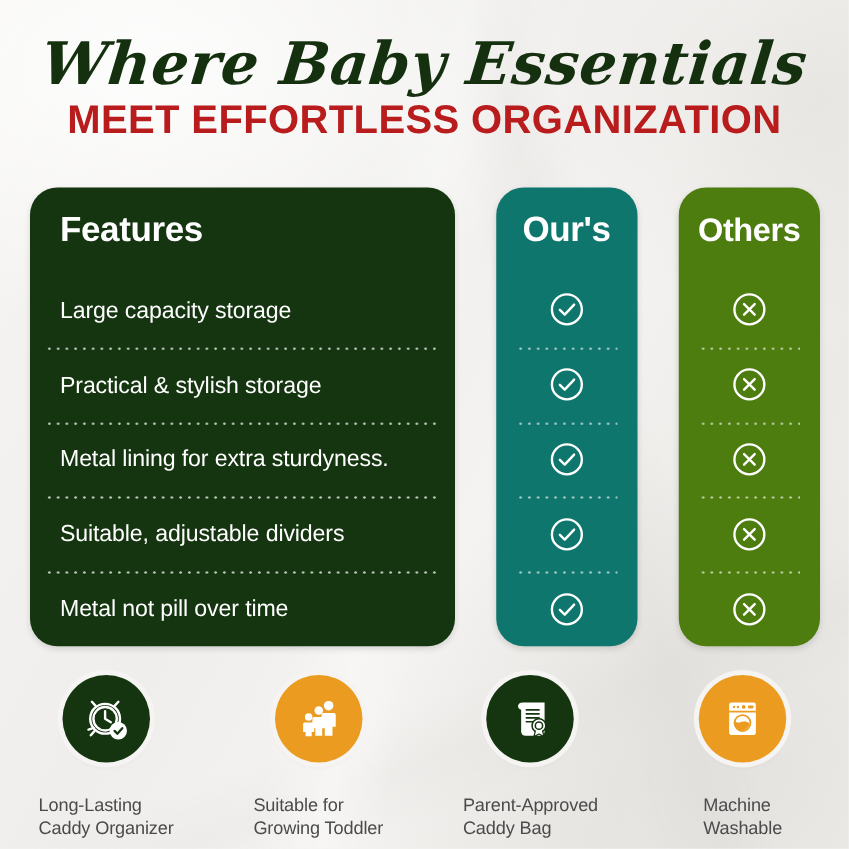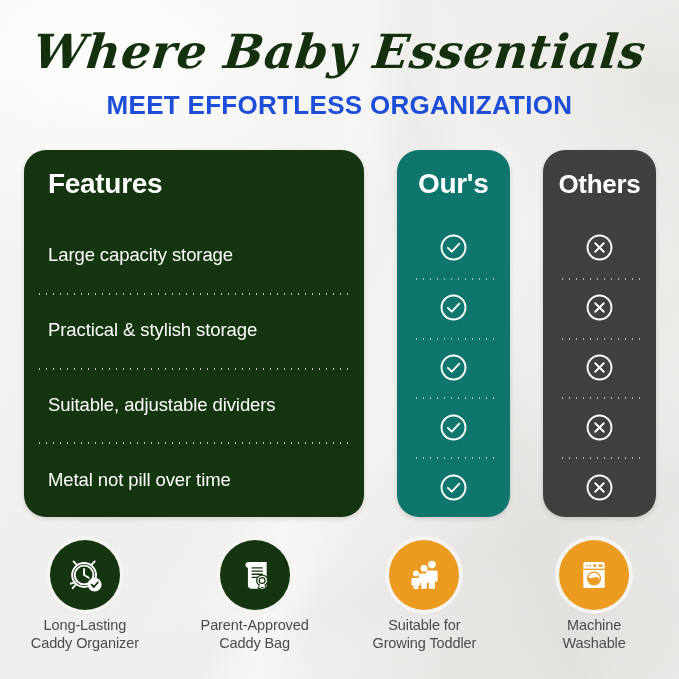--- a/index.html
+++ b/index.html
@@ -57,25 +57,25 @@
     font-size: 47px;
     line-height: 52px;
     color: #14300f;
     letter-spacing: 0.5px;
     white-space: nowrap;
     transform: skewX(-6deg);
   }
   .title-sub {
     font-family: "Liberation Sans", sans-serif;
     font-weight: bold;
-    font-size: 26px;
+    font-size: 32px;
     line-height: 32px;
-    color: #1d4ed8;
+    color: #b91c1c;
     letter-spacing: 0.3px;
-    margin-top: 11px;
+    margin-top: 1px;
     white-space: nowrap;
   }
 
   
   .table {
     position: absolute;
     top: 150px;
     left: 24px;
     width: 632px;
     height: 367px;
@@ -95,21 +95,21 @@
     box-shadow: 0 2px 5px rgba(0,0,0,0.13);
   }
   .col-ours {
     width: 122px;
     background: #0f766e;
     margin-left: 8px;
     box-shadow: 0 2px 5px rgba(0,0,0,0.13);
   }
   .col-others {
     width: 122px;
-    background: #404040;
+    background: #4d7c0f;
     margin-left: 8px;
     box-shadow: 0 2px 5px rgba(0,0,0,0.13);
   }
 
   .col-head {
     height: 68px;
     display: flex;
     align-items: center;
     flex: none;
   }
@@ -198,22 +198,21 @@
     border-radius: 50%;
     display: flex;
     align-items: center;
     justify-content: center;
     box-shadow: 0 0 0 4px #f5f4f2, 0 2px 5px rgba(0,0,0,0.12);
   }
   .badge-circle.green { background: #14350f; }
   .badge-circle.orange { background: #eb9c20; }
   .badge-icon { display: block; }
   .badge-label {
-    margin-top: 6px;
-    text-align: center;
+    margin-top: 26px;
     color: #4b4b4b;
     font-size: 14.5px;
     line-height: 18px;
     letter-spacing: -0.1px;
   }
 </style>
 </head>
 <body>
 
 <div class="page">
@@ -230,20 +229,23 @@
     <div class="col col-features">
       <div class="col-head">
         <span class="head-label">Features</span>
       </div>
       <div class="rows">
         <div class="row">
           <span class="feature-text">Large capacity storage</span>
         </div>
         <div class="row">
           <span class="feature-text">Practical &amp; stylish storage</span>
+        </div>
+        <div class="row">
+          <span class="feature-text">Metal lining for extra sturdyness.</span>
         </div>
         <div class="row">
           <span class="feature-text">Suitable, adjustable dividers</span>
         </div>
         <div class="row">
           <span class="feature-text">Metal not pill over time</span>
         </div>
       </div>
     </div>
 
@@ -336,20 +338,39 @@
             <path d="M14.5 12.5 L11.5 9.2 M31.5 12.5 L34.6 9.2"></path>
             <path d="M13.5 35 L10.5 38.4 M13 32 L8.5 33.5"></path>
           </g>
           <circle cx="34.5" cy="34.5" r="7.6" fill="#ffffff"></circle>
           <path d="M31.3 34.6 L33.7 37.1 L38 32.2" fill="none" stroke="#14350f" stroke-width="2" stroke-linecap="round" stroke-linejoin="round"></path>
         </svg>
       </div>
       <div class="badge-label">
         <div>Long-Lasting</div>
         <div>Caddy Organizer</div>
+      </div>
+    </div>
+
+    <div class="badge">
+      <div class="badge-circle orange">
+        <svg class="badge-icon" width="40" height="40" viewBox="0 0 48 48">
+          <g fill="#ffffff">
+            <circle cx="33.5" cy="11.5" r="4.6"></circle>
+            <path d="M28.4 18.5h10.2c1 0 1.7.8 1.7 1.8v11.4h-3.1v8.7h-7.4v-8.7h-3.1V20.3c0-1 .7-1.8 1.7-1.8z"></path>
+            <circle cx="24" cy="16" r="4.1"></circle>
+            <path d="M19.5 22.3h9c.9 0 1.6.7 1.6 1.6v9.3h-2.8v7.2h-6.6v-7.2h-2.8V23.9c0-.9.7-1.6 1.6-1.6z"></path>
+            <circle cx="14.3" cy="22.2" r="3.6"></circle>
+            <path d="M10.4 27.6h7.8c.8 0 1.4.6 1.4 1.4v7.6h-2.4v4.1h-5.8v-4.1H9V29c0-.8.6-1.4 1.4-1.4z"></path>
+          </g>
+        </svg>
+      </div>
+      <div class="badge-label">
+        <div>Suitable for</div>
+        <div>Growing Toddler</div>
       </div>
     </div>
 
     <div class="badge">
       <div class="badge-circle green">
         <svg class="badge-icon" width="40" height="40" viewBox="0 0 48 48">
           <g fill="#ffffff">
             <path d="M14.5 7.5h20.8v31.8l-5.4-3.6-5.4 3.6V7.5z" opacity="0"></path>
             <path d="M16.8 8.5c-2.4 0-4.3 1.6-4.3 3.6 0 1.7 1.3 3 3 3.3v21.1c0 2.2 1.9 3.9 4.2 3.9h14.1c2.3 0 4.2-1.7 4.2-3.9V8.5H16.8z"></path>
           </g>
@@ -362,39 +383,20 @@
         </svg>
       </div>
       <div class="badge-label">
         <div>Parent-Approved</div>
         <div>Caddy Bag</div>
       </div>
     </div>
 
     <div class="badge">
       <div class="badge-circle orange">
-        <svg class="badge-icon" width="40" height="40" viewBox="0 0 48 48">
-          <g fill="#ffffff">
-            <circle cx="33.5" cy="11.5" r="4.6"></circle>
-            <path d="M28.4 18.5h10.2c1 0 1.7.8 1.7 1.8v11.4h-3.1v8.7h-7.4v-8.7h-3.1V20.3c0-1 .7-1.8 1.7-1.8z"></path>
-            <circle cx="24" cy="16" r="4.1"></circle>
-            <path d="M19.5 22.3h9c.9 0 1.6.7 1.6 1.6v9.3h-2.8v7.2h-6.6v-7.2h-2.8V23.9c0-.9.7-1.6 1.6-1.6z"></path>
-            <circle cx="14.3" cy="22.2" r="3.6"></circle>
-            <path d="M10.4 27.6h7.8c.8 0 1.4.6 1.4 1.4v7.6h-2.4v4.1h-5.8v-4.1H9V29c0-.8.6-1.4 1.4-1.4z"></path>
-          </g>
-        </svg>
-      </div>
-      <div class="badge-label">
-        <div>Suitable for</div>
-        <div>Growing Toddler</div>
-      </div>
-    </div>
-
-    <div class="badge">
-      <div class="badge-circle orange">
         <svg class="badge-icon" width="38" height="38" viewBox="0 0 48 48">
           <rect x="10.5" y="7.5" width="27" height="33" rx="2.4" fill="#ffffff"></rect>
           <line x1="10.5" y1="16.8" x2="37.5" y2="16.8" stroke="#eb9c20" stroke-width="1.6"></line>
           <g fill="#eb9c20">
             <circle cx="15.5" cy="12.1" r="1.2"></circle>
             <circle cx="19.4" cy="12.1" r="1.2"></circle>
             <circle cx="25.2" cy="12.1" r="1.9"></circle>
             <rect x="29.5" y="10.6" width="5.6" height="3" rx="1.1"></rect>
           </g>
           <circle cx="24" cy="28.4" r="8.1" fill="none" stroke="#eb9c20" stroke-width="1.7"></circle>

